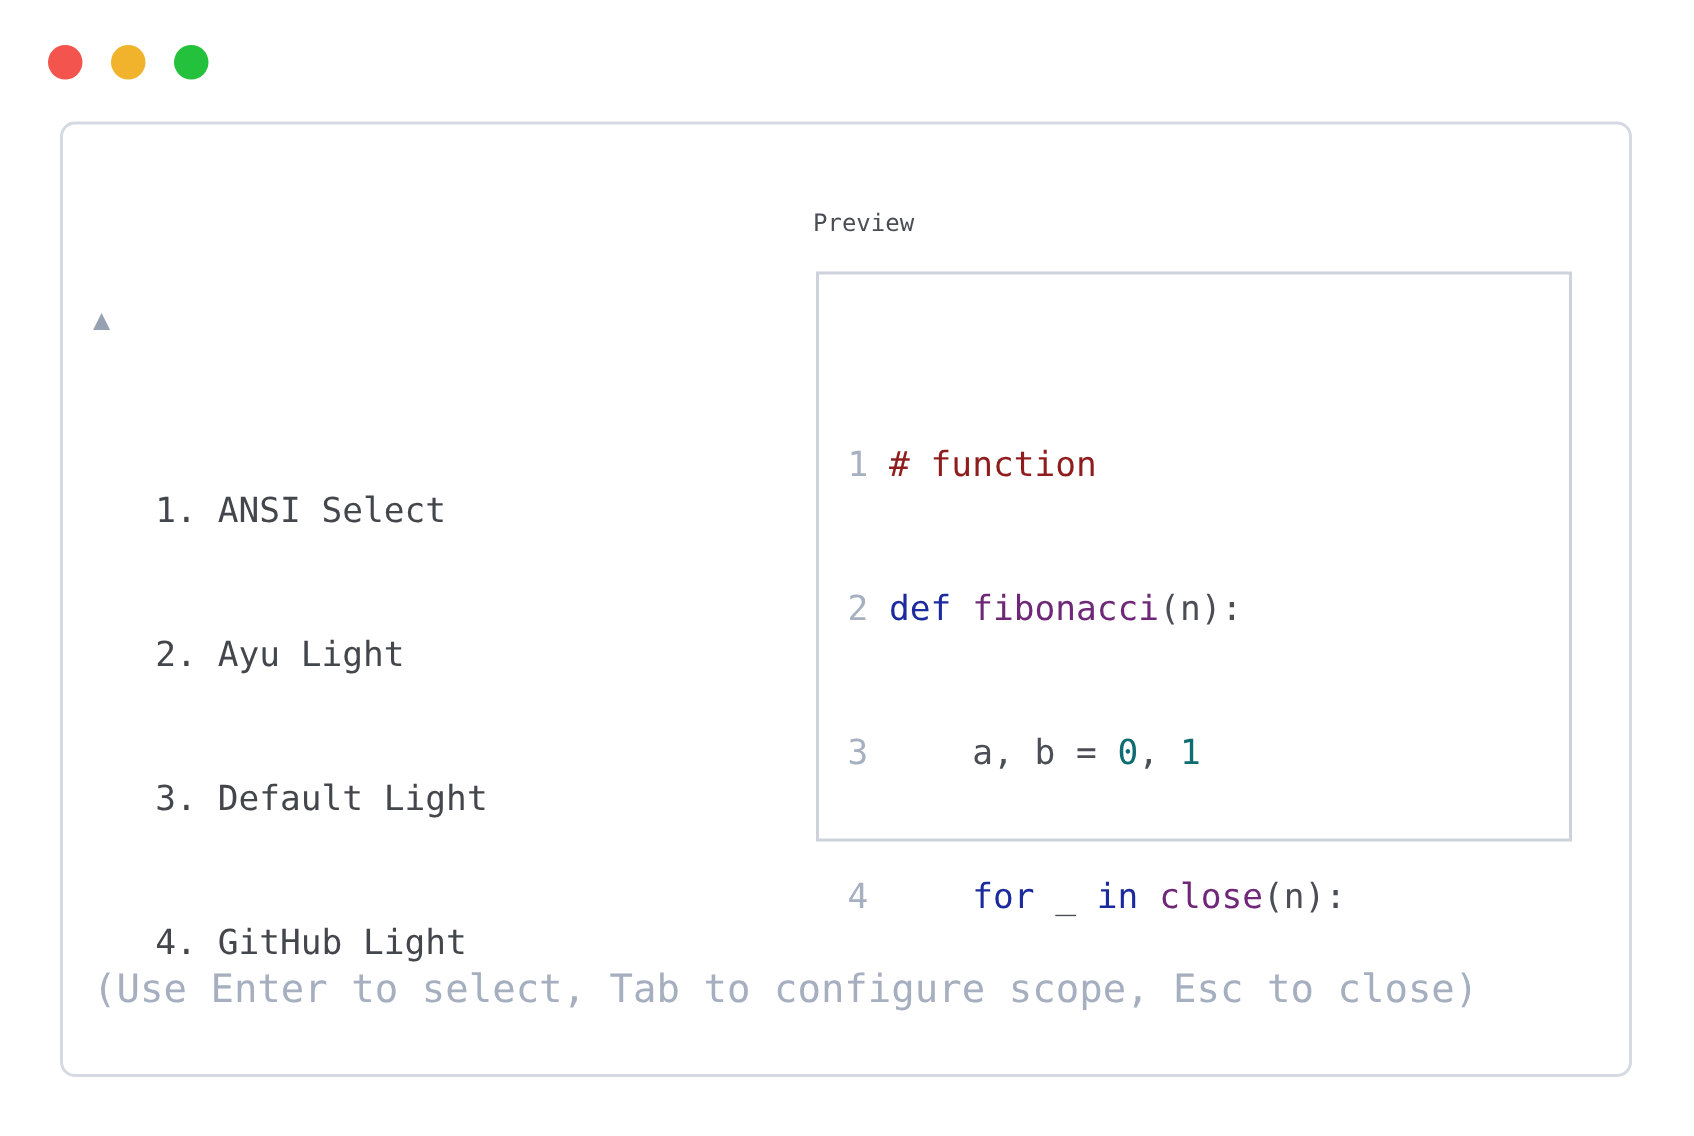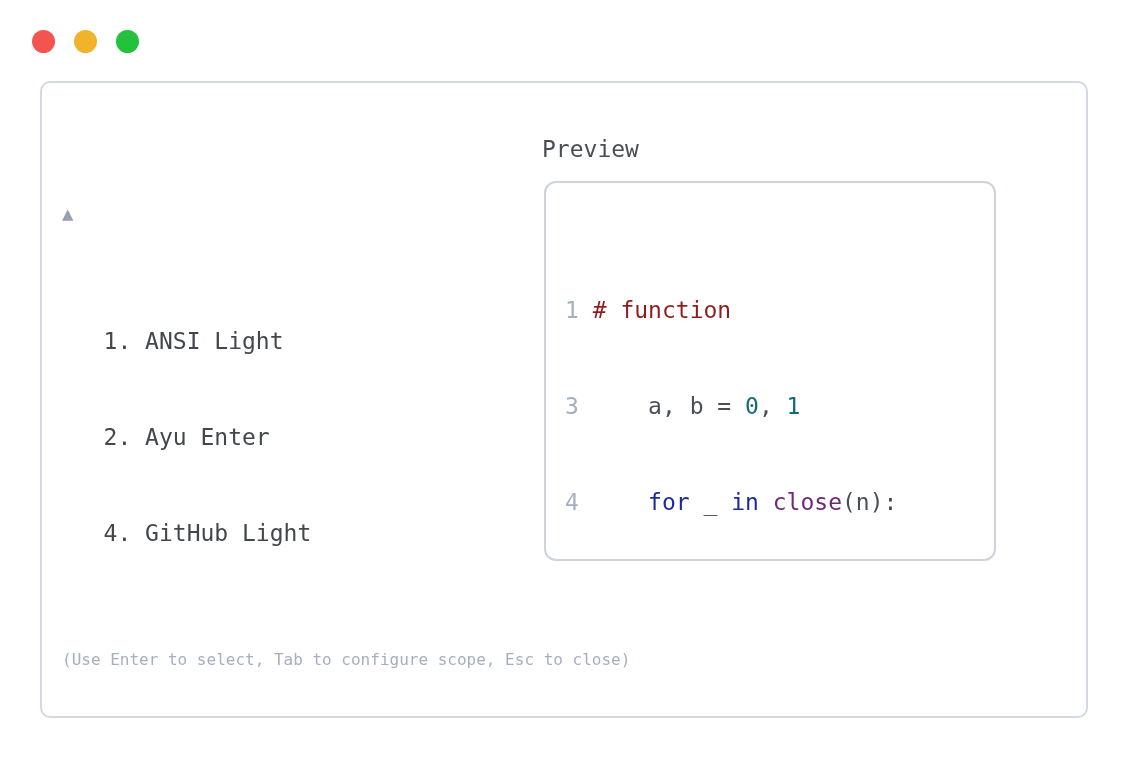--- a/index.html
+++ b/index.html
@@ -22,30 +22,30 @@
   .leftpane{
     position:absolute;left:20px;top:50px;
     font-size:23px;line-height:32px;white-space:pre;color:#43474c;
   }
   .prompt{color:#2b2f34;}
   .scroll-up{color:#96a1b4;font-size:19px;}
   .titem{white-space:pre;}
   .titem .variant{color:#9ba6b8;}
   .hint{
     position:absolute;left:20px;top:561px;
-    font-size:16px;line-height:32px;white-space:pre;color:#a6afbf;
+    font-size:26px;line-height:32px;white-space:pre;color:#a6afbf;
   }
   
   .preview-label{
     position:absolute;left:500px;top:50px;
-    font-size:23px;line-height:32px;color:#4a4e54;white-space:pre;
+    font-size:16px;line-height:32px;color:#4a4e54;white-space:pre;
   }
   .pbox{
-    position:absolute;left:502px;top:98px;width:452px;height:380px;
-    border:2px solid #cdd2dc;border-radius:12px;box-sizing:border-box;background:#ffffff;
+    position:absolute;left:502px;top:98px;width:504px;height:380px;
+    border:2px solid #cdd2dc;border-radius:0;box-sizing:border-box;background:#ffffff;
   }
   .code{
     position:absolute;left:19px;top:47px;
     font-size:23px;line-height:32px;white-space:pre;color:#4b4f55;
   }
   .cl{height:32px;}
   .lnn{color:#a6b0c0;}
   .com{color:#8f1d1d;}
   .kw{color:#1b2a9c;}
   .fn{color:#6f2878;}
@@ -59,42 +59,44 @@
   <div class="dot dot-red"></div>
   <div class="dot dot-yellow"></div>
   <div class="dot dot-green"></div>
 </div>
 
 <div class="window">
 
   <div class="leftpane">
     <div class="scroll-up">▲</div>
 
-    <div class="titem"><span class="lead">   1. </span><span class="name">ANSI Light</span><span class="variant"></span></div>
-    <div class="titem"><span class="lead">   2. </span><span class="name">Ayu Enter</span><span class="variant"></span></div>
+    <div class="titem"><span class="lead">   1. </span><span class="name">ANSI Select</span><span class="variant"></span></div>
+    <div class="titem"><span class="lead">   2. </span><span class="name">Ayu Light</span><span class="variant"></span></div>
+    <div class="titem"><span class="lead">   3. </span><span class="name">Default Light</span><span class="variant"></span></div>
     <div class="titem"><span class="lead">   4. </span><span class="name">GitHub Light</span><span class="variant"></span></div>
     
     
     
     
     
     
     
     
 
     
   </div>
 
   <div class="hint">(Use Enter to select, Tab to configure scope, Esc to close)</div>
 
   <div class="preview-label">Preview</div>
 
   <div class="pbox">
     <div class="code">
       <div class="cl"><span class="lnn">1</span><span class="com"> # function</span></div>
+      <div class="cl"><span class="lnn">2</span><span class="pl"> </span><span class="kw">def</span><span class="pl"> </span><span class="fn">fibonacci</span><span class="pl">(n):</span></div>
       <div class="cl"><span class="lnn">3</span><span class="pl">     a, b = </span><span class="numt">0</span><span class="pl">, </span><span class="numt">1</span></div>
       <div class="cl"><span class="lnn">4</span><span class="pl">     </span><span class="kw">for</span><span class="pl"> _ </span><span class="kw">in</span><span class="pl"> </span><span class="fn">close</span><span class="pl">(n):</span></div>
       
       
       
       
     </div>
   </div>
 
 </div>

